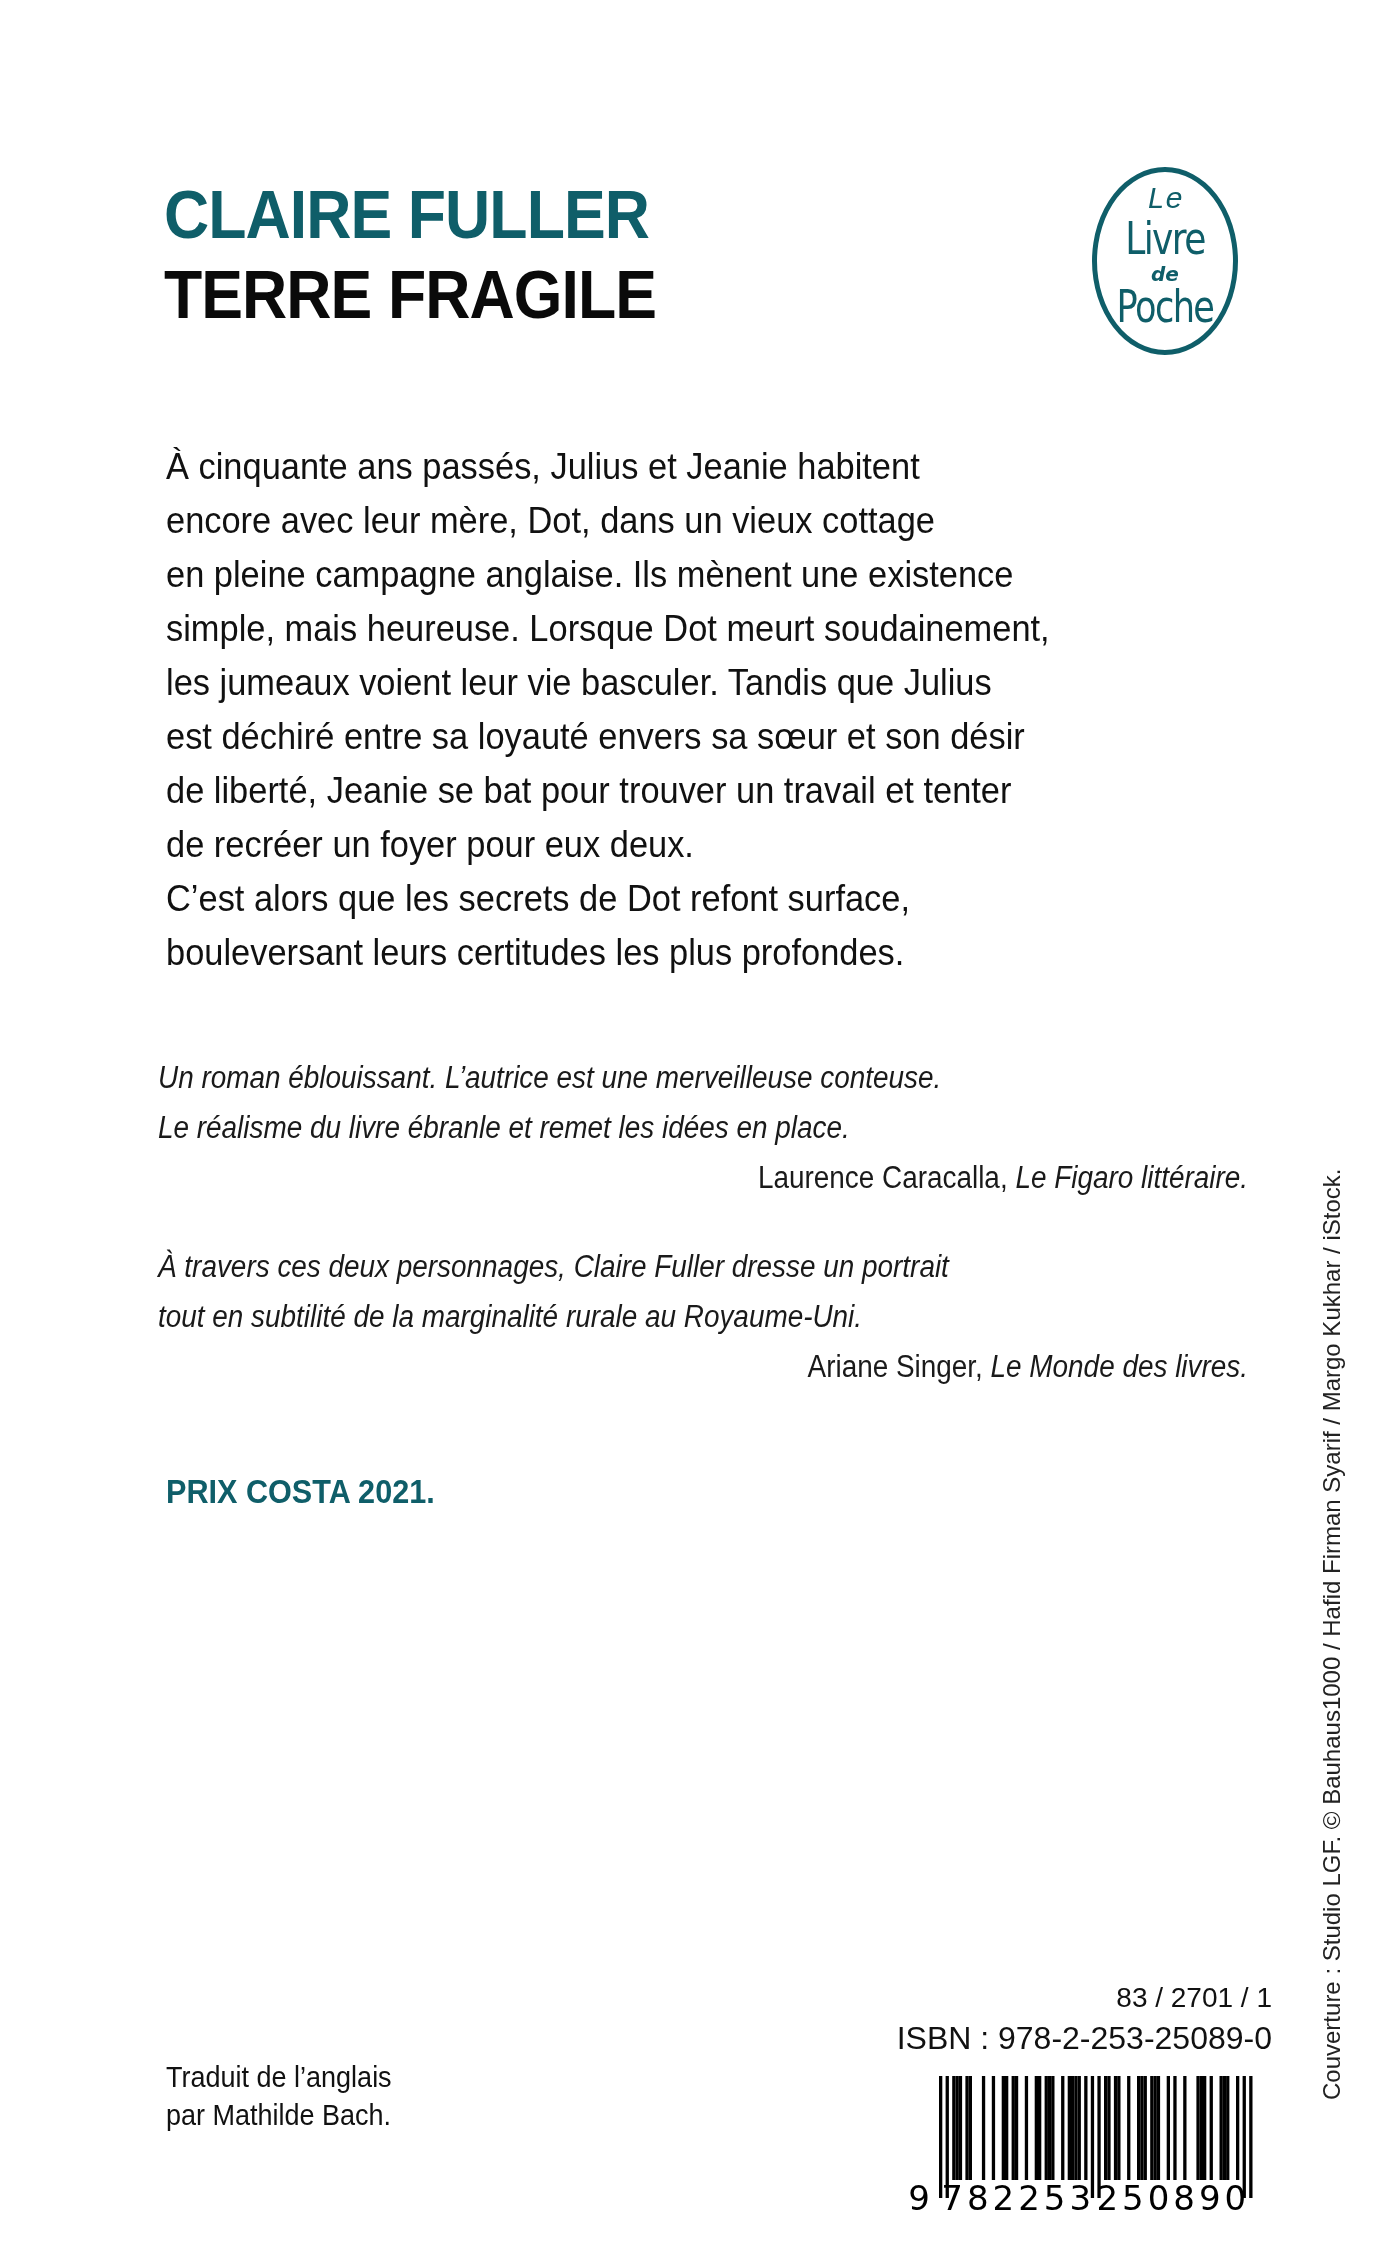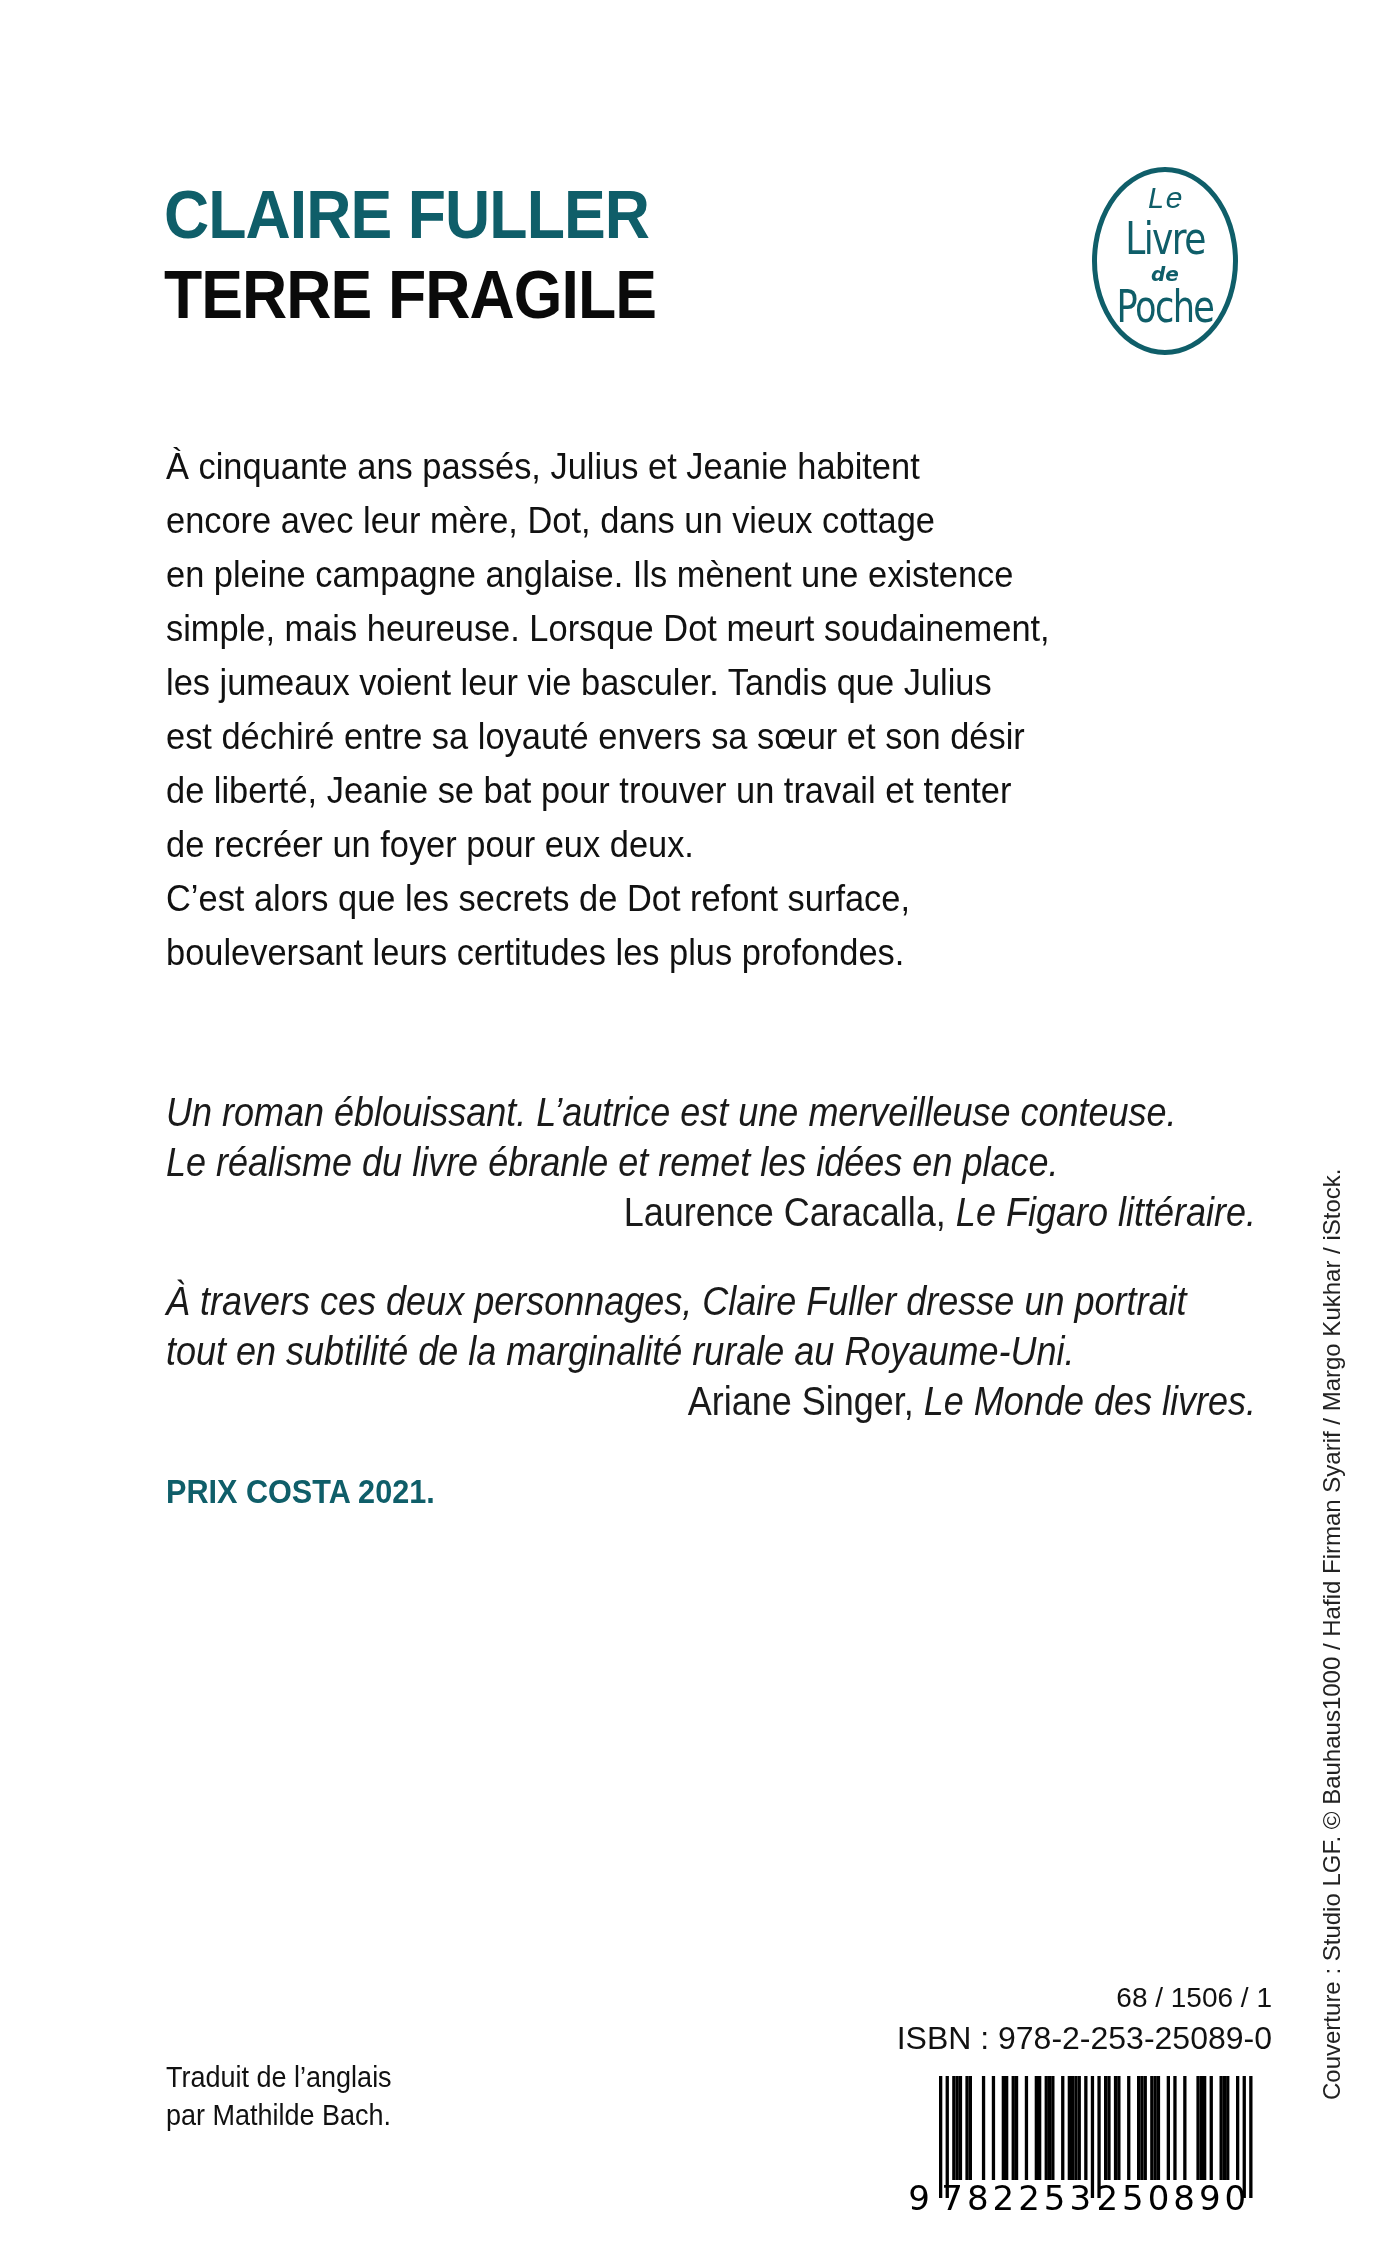--- a/index.html
+++ b/index.html
@@ -17,21 +17,21 @@
   .logo-text { position: absolute; left: 0; right: 0; text-align: center; color: #0f5e69;
                font-family: "DejaVu Sans", sans-serif; line-height: 1; white-space: nowrap; }
   .logo-le { top: 18px; font-size: 30px; font-style: italic; font-family: Liberation Mono, monospace; }
   .logo-livre { top: 50px; font-size: 44px; letter-spacing: -2px; transform: scaleX(0.82); }
   .logo-de { top: 97px; font-size: 20px; font-style: italic; font-weight: bold; }
   .logo-poche { top: 118px; font-size: 44px; letter-spacing: -2px; transform: scaleX(0.8); }
 
   .blurb { left: 166px; top: 440px; width: 1110px; font-size: 37px; line-height: 54px; color: #111; }
   .blurb .line { display: block; white-space: nowrap; transform: scaleX(0.93); transform-origin: left center; }
 
-  .quote { left: 166px; width: 1090px; font-size: 40px; line-height: 50px; color: #1a1a1a; margin-top: 34px; }
+  .quote { left: 158px; width: 1090px; font-size: 31px; line-height: 50px; color: #1a1a1a; }
   .quote .qline { display: block; font-style: italic; white-space: nowrap; transform: scaleX(0.9); transform-origin: left center; }
   .quote .attrib { display: block; text-align: right; white-space: nowrap; transform: scaleX(0.9); transform-origin: right center; }
   .quote .attrib i { font-style: italic; }
   .quote1 { top: 1053px; }
   .quote2 { top: 1242px; }
 
   .prize { left: 166px; top: 1472px; font-size: 34px; font-weight: bold; color: #0f5e69; white-space: nowrap;
            transform: scaleX(0.9); transform-origin: left top; }
 
   .translator { left: 166px; top: 2058px; font-size: 30px; line-height: 38px; color: #111; white-space: nowrap;
@@ -85,21 +85,21 @@
   <span class="attrib"><span>Ariane Singer, </span><i>Le Monde des livres.</i></span>
 </div>
 
 <div class="abs prize">PRIX COSTA 2021.</div>
 
 <div class="abs translator">
   <div>Traduit de l’anglais</div>
   <div>par Mathilde Bach.</div>
 </div>
 
-<div class="abs code-ref">68 / 1506 / 1</div>
+<div class="abs code-ref">83 / 2701 / 1</div>
 <div class="abs isbn">ISBN : 978-2-253-25089-0</div>
 
 <div class="abs barcode">
   <svg id="barcode-svg" width="380" height="160" viewBox="0 0 380 160">
     <g id="bars" fill="#000">
         <rect x="39.00" y="6" width="3.30" height="122"></rect>
         <rect x="45.60" y="6" width="3.30" height="122"></rect>
         <rect x="52.20" y="6" width="3.30" height="104"></rect>
         <rect x="55.50" y="6" width="3.30" height="104"></rect>
         <rect x="58.80" y="6" width="3.30" height="104"></rect>

